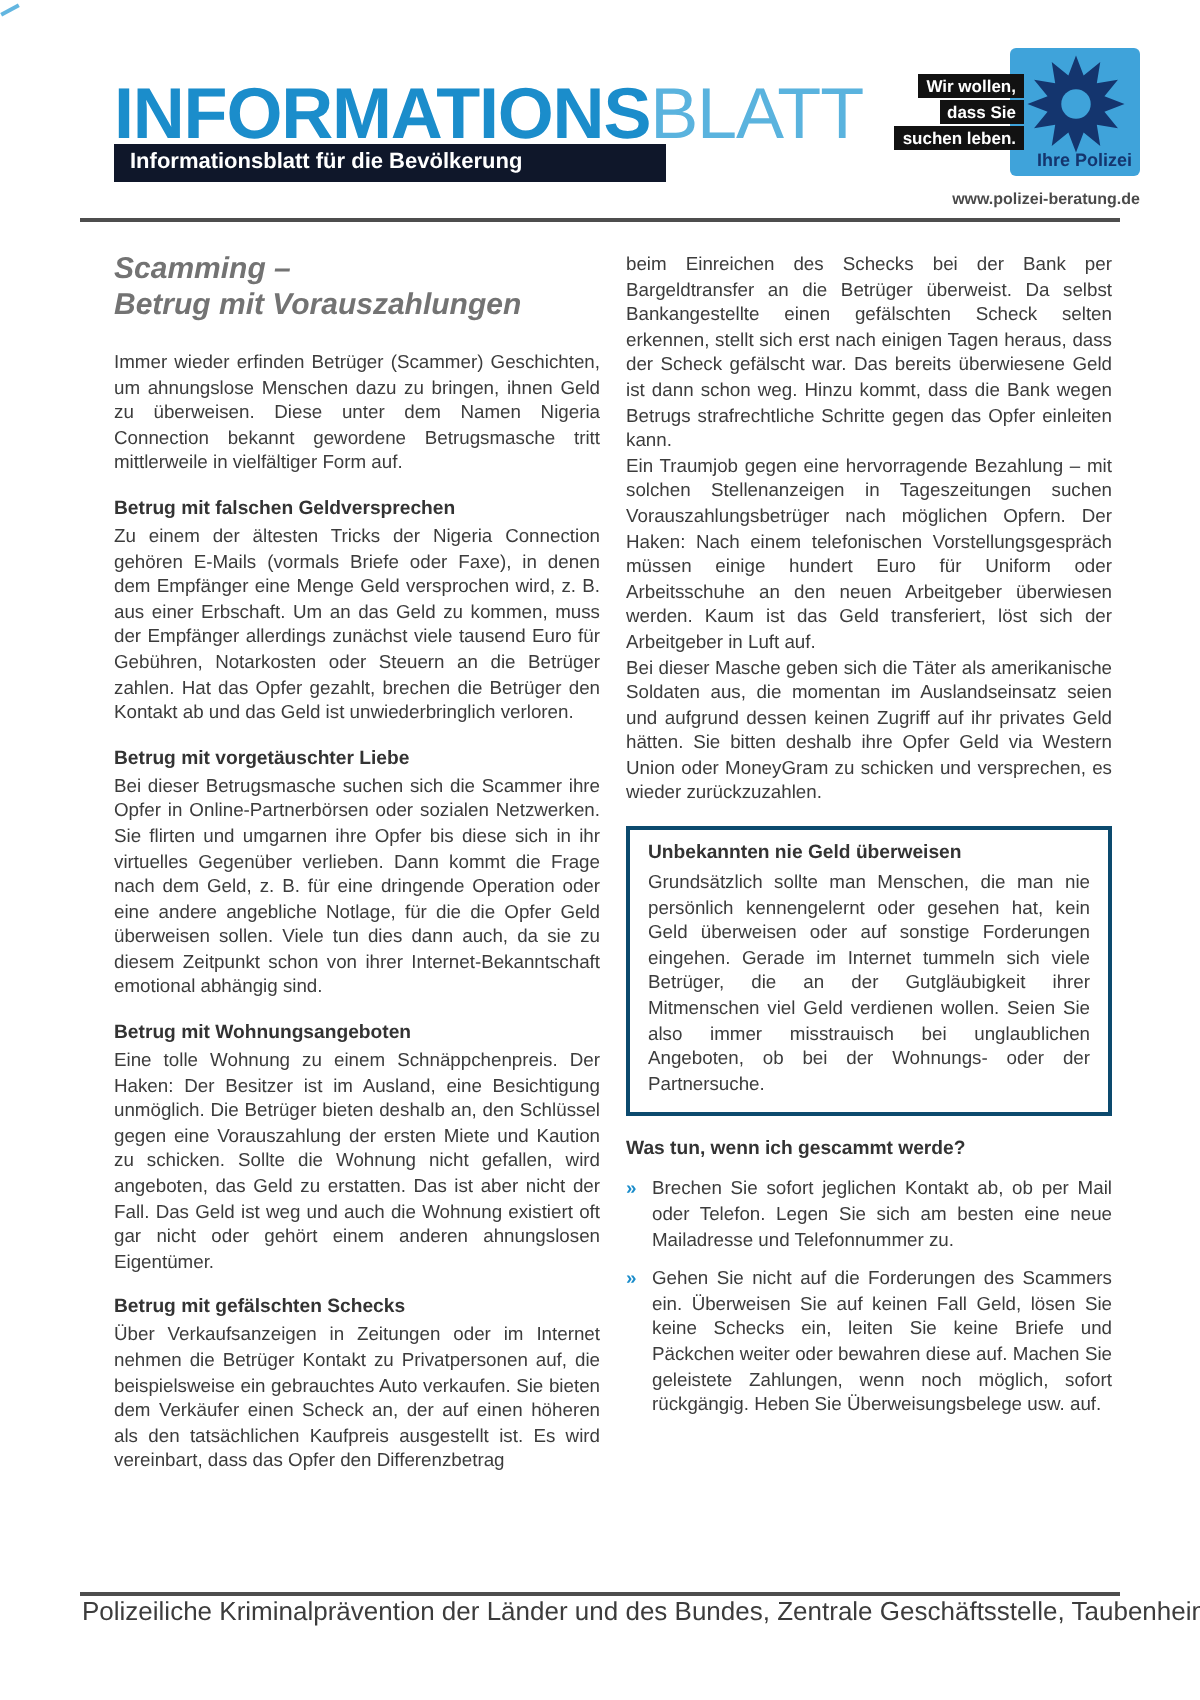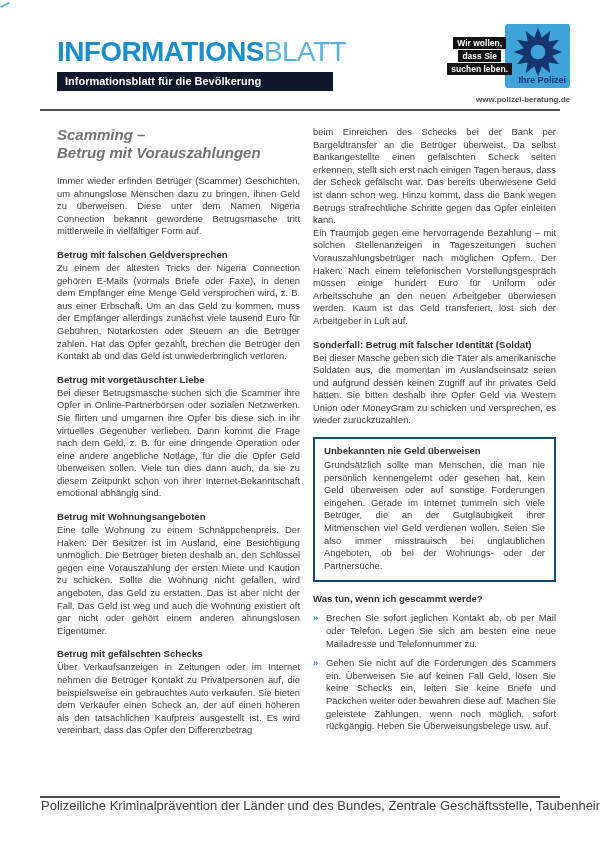--- a/index.html
+++ b/index.html
@@ -6,36 +6,36 @@
   .page {
     position:relative; width:600px; height:850px; margin:0 auto;
     background:#ffffff; overflow:hidden;
     font-family:"Liberation Sans", sans-serif; color:#3c3c3c;
   }
   
   .corner-mark { position:absolute; left:0px; top:4px; width:10px; height:2px;
     background:#63b6e0; transform:rotate(-28deg); }
 
   
-  .masthead { position:absolute; left:57px; top:36px; font-size:28px; font-weight:bold;
+  .masthead { position:absolute; left:57px; top:36px; font-size:36px; font-weight:bold;
     letter-spacing:-0.6px; color:#1b8dcb; white-space:nowrap; }
   .masthead .light { color:#5ab3de; font-weight:normal; }
   .mast-bar { position:absolute; left:57px; top:72px; width:276px; height:19px;
     background:#0f172a; color:#fff; font-size:11px; font-weight:bold; line-height:19px;
     padding-left:8px; box-sizing:border-box; white-space:nowrap; }
   .rule-top { position:absolute; left:40px; top:109px; width:520px; height:2px; background:#4d4d4d; }
 
   
   .logo-rect { position:absolute; left:505px; top:24px; width:65px; height:64px;
     background:#3fa3da; border-radius:3px; }
   .logo-star { position:absolute; left:7px; top:2px; }
   .logo-brand { position:absolute; right:4px; bottom:3px; font-size:9px; font-weight:bold;
     color:#14356e; white-space:nowrap; }
   .slogan { position:absolute; right:88px; top:37px; display:flex; flex-direction:column;
-    align-items:center; }
+    align-items:flex-end; }
   .slogan span { background:#121212; color:#fff; font-size:8.5px; font-weight:bold;
     padding:1px 4px; margin-bottom:1px; white-space:nowrap; }
   .website { position:absolute; right:30px; top:95px; font-size:8px; font-weight:bold;
     color:#4a4a4a; }
 
   
   .col { position:absolute; top:126px; width:243px; font-size:9.4px; line-height:12.6px;
     text-align:justify; }
   .col-left  { left:57px; }
   .col-right { left:313px; }
@@ -99,21 +99,20 @@
 
     <h3 class="section-head">Betrug mit gefälschten Schecks</h3>
     <p class="para">Über Verkaufsanzeigen in Zeitungen oder im Internet nehmen die Betrüger Kontakt zu Privatpersonen auf, die beispielsweise ein gebrauchtes Auto verkaufen. Sie bieten dem Verkäufer einen Scheck an, der auf einen höheren als den tatsächlichen Kaufpreis ausgestellt ist. Es wird vereinbart, dass das Opfer den Differenzbetrag</p>
   </div>
 
   <div class="col col-right">
     <p class="para">beim Einreichen des Schecks bei der Bank per Bargeldtransfer an die Betrüger überweist. Da selbst Bankangestellte einen gefälschten Scheck selten erkennen, stellt sich erst nach einigen Tagen heraus, dass der Scheck gefälscht war. Das bereits überwiesene Geld ist dann schon weg. Hinzu kommt, dass die Bank wegen Betrugs strafrechtliche Schritte gegen das Opfer einleiten kann.</p>
 
     <p class="para">Ein Traumjob gegen eine hervorragende Bezahlung – mit solchen Stellenanzeigen in Tageszeitungen suchen Vorauszahlungsbetrüger nach möglichen Opfern. Der Haken: Nach einem telefonischen Vorstellungsgespräch müssen einige hundert Euro für Uniform oder Arbeitsschuhe an den neuen Arbeitgeber überwiesen werden. Kaum ist das Geld transferiert, löst sich der Arbeitgeber in Luft auf.</p>
 
-    <h3 class="section-head">Sonderfall: Betrug mit falscher Identität (Soldat)</h3>
     <p class="para">Bei dieser Masche geben sich die Täter als amerikanische Soldaten aus, die momentan im Auslandseinsatz seien und aufgrund dessen keinen Zugriff auf ihr privates Geld hätten. Sie bitten deshalb ihre Opfer Geld via Western Union oder MoneyGram zu schicken und versprechen, es wieder zurückzuzahlen.</p>
 
     <div class="info-box">
       <h3 class="section-head">Unbekannten nie Geld überweisen</h3>
       <p class="para">Grundsätzlich sollte man Menschen, die man nie persönlich kennengelernt oder gesehen hat, kein Geld überweisen oder auf sonstige Forderungen eingehen. Gerade im Internet tummeln sich viele Betrüger, die an der Gutgläubigkeit ihrer Mitmenschen viel Geld verdienen wollen. Seien Sie also immer misstrauisch bei unglaublichen Angeboten, ob bei der Wohnungs- oder der Partnersuche.</p>
     </div>
 
     <h3 class="section-head">Was tun, wenn ich gescammt werde?</h3>
     <div class="bullet">
       <span class="marker">»</span>

